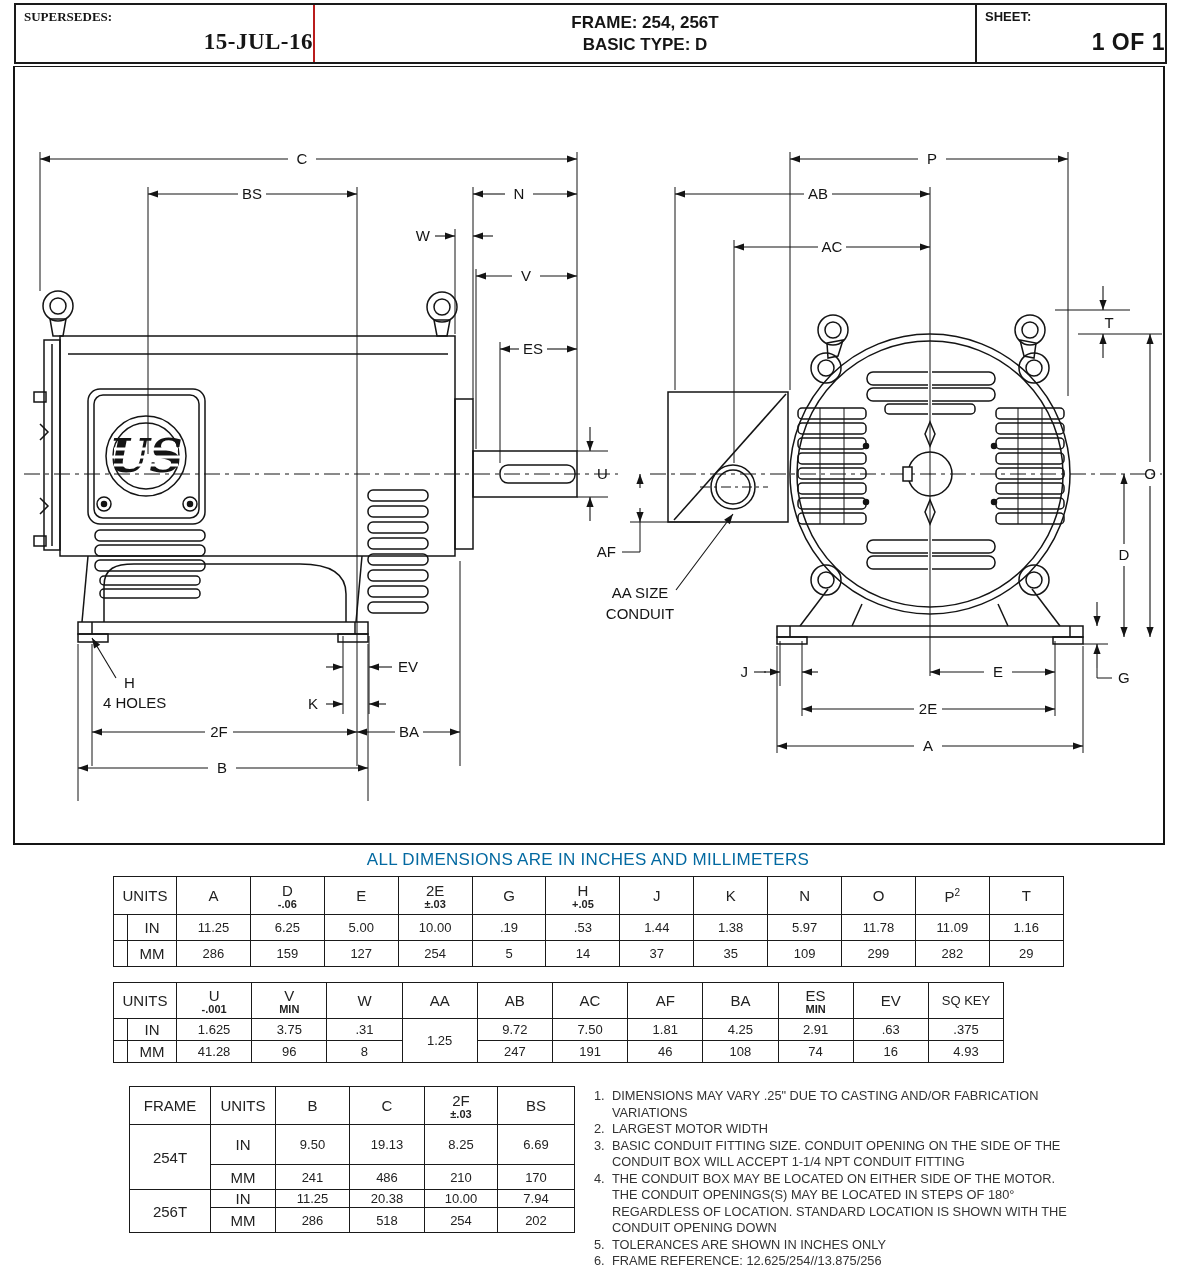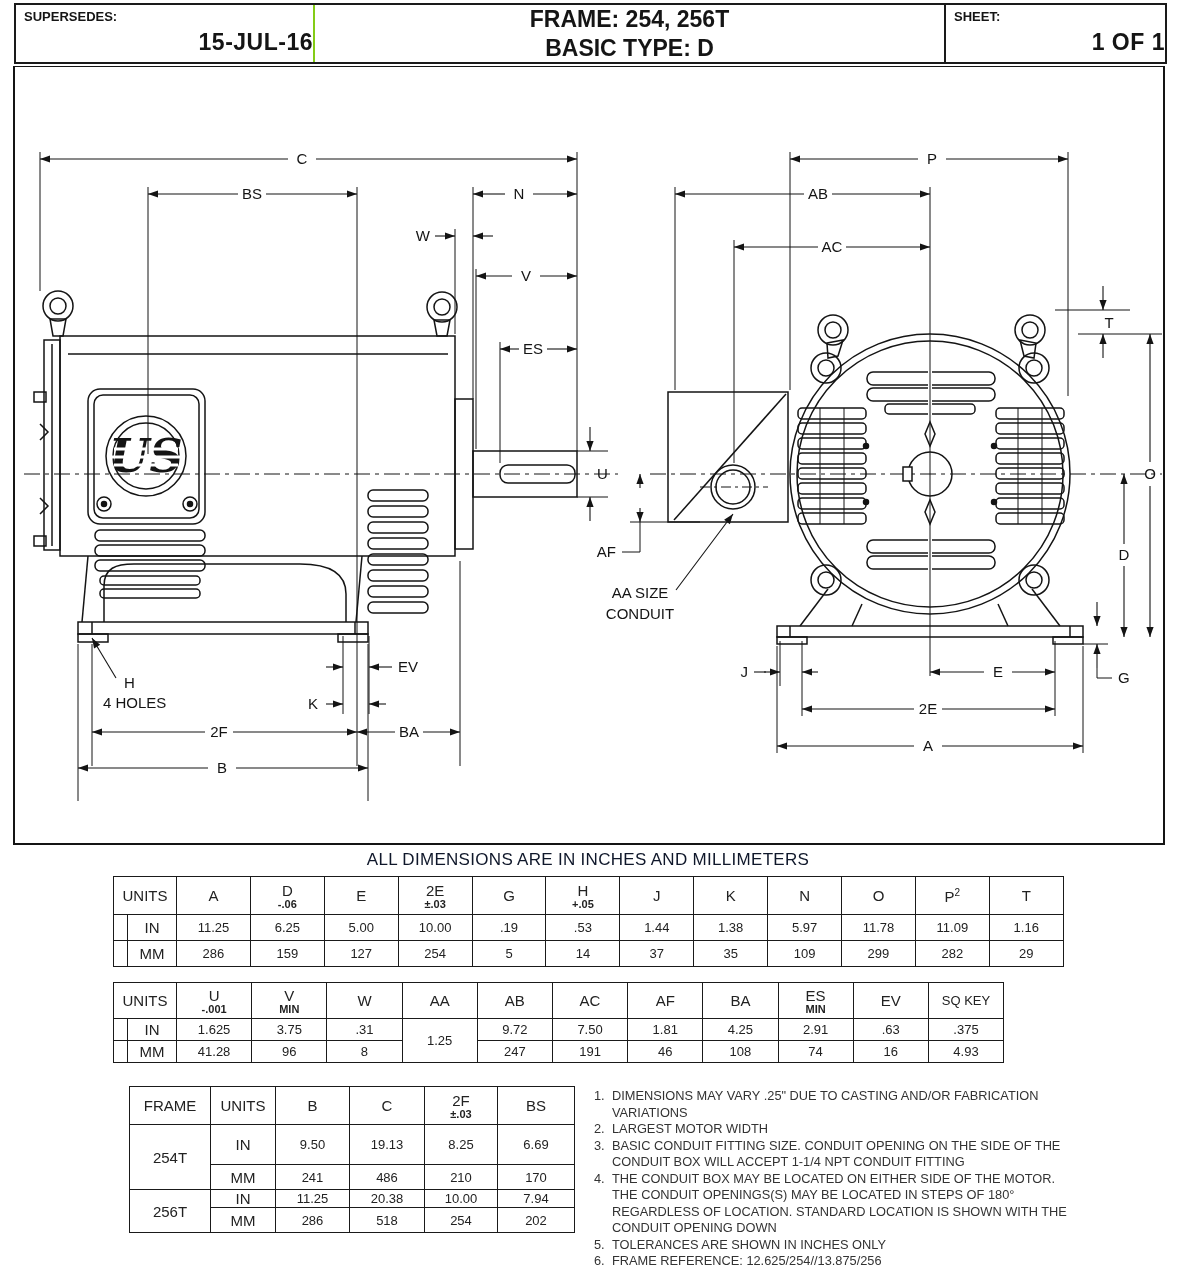--- a/index.html
+++ b/index.html
@@ -1,37 +1,37 @@
 <!DOCTYPE html>
 <html><head>
 <meta charset="utf-8">
 <style>
   html,body{margin:0;padding:0;background:#fff;}
   body{width:1177px;height:1280px;position:relative;font-family:"Liberation Sans",sans-serif;color:#151515;}
   
   .hdr{position:absolute;left:14px;top:3px;width:1149px;height:57px;border:2px solid #1a1a1a;display:flex;}
-  .hdr .c1{width:297px;border-right:2px solid #84cc16;position:relative;}
+  .hdr .c1{width:297px;border-right:2px solid #b91c1c;position:relative;font-family:Liberation Serif, serif;}
   .hdr .c2{flex:1;border-right:2px solid #1a1a1a;display:flex;flex-direction:column;justify-content:center;align-items:center;gap:2px;}
-  .hdr .c3{width:219px;position:relative;}
+  .hdr .c3{width:188px;position:relative;}
   .hlabel{position:absolute;left:8px;top:4px;font-size:13px;font-weight:bold;}
   .hbig{position:absolute;left:0;right:0;top:24px;text-align:right;font-size:23px;font-weight:bold;letter-spacing:.5px;}
-  .hmid{font-size:23px;font-weight:bold;}
+  .hmid{font-size:17px;font-weight:bold;}
   .hdr-underline{position:absolute;left:14px;top:62px;width:1149px;height:0;border-top:2px solid #1a1a1a;}
   
   svg{position:absolute;left:0;top:66px;}
   svg text{font-family:"Liberation Sans",sans-serif;font-size:15px;fill:#141414;}
   .logoTxt{font-family:"DejaVu Serif",serif;font-weight:bold;font-style:italic;font-size:46px;}
   
   .tbl{position:absolute;border-collapse:collapse;table-layout:fixed;font-size:13px;}
   .tbl th,.tbl td{border:1.6px solid #1a1a1a;text-align:center;vertical-align:middle;padding:0;font-weight:normal;color:#222;}
   .tbl th{font-size:15px;}
   .tol{font-size:11px;line-height:10px;display:block;font-weight:bold;}
   .units{font-size:15px;}
   .rowlab{font-size:15px;}
-  .dims-title{position:absolute;left:113px;width:950px;top:850px;text-align:center;font-size:17px;letter-spacing:.3px;color:#0f172a;}
+  .dims-title{position:absolute;left:113px;width:950px;top:850px;text-align:center;font-size:17px;letter-spacing:.3px;color:#0369a1;}
   
   .notes{position:absolute;left:594px;top:1088px;width:478px;font-size:12.8px;line-height:16.5px;color:#333;}
   .note{display:flex;}
   .note .nnum{width:18px;flex:none;}
   .note .ntxt{flex:1;}
 </style>
 </head>
 <body>
 
 <div class="hdr">

